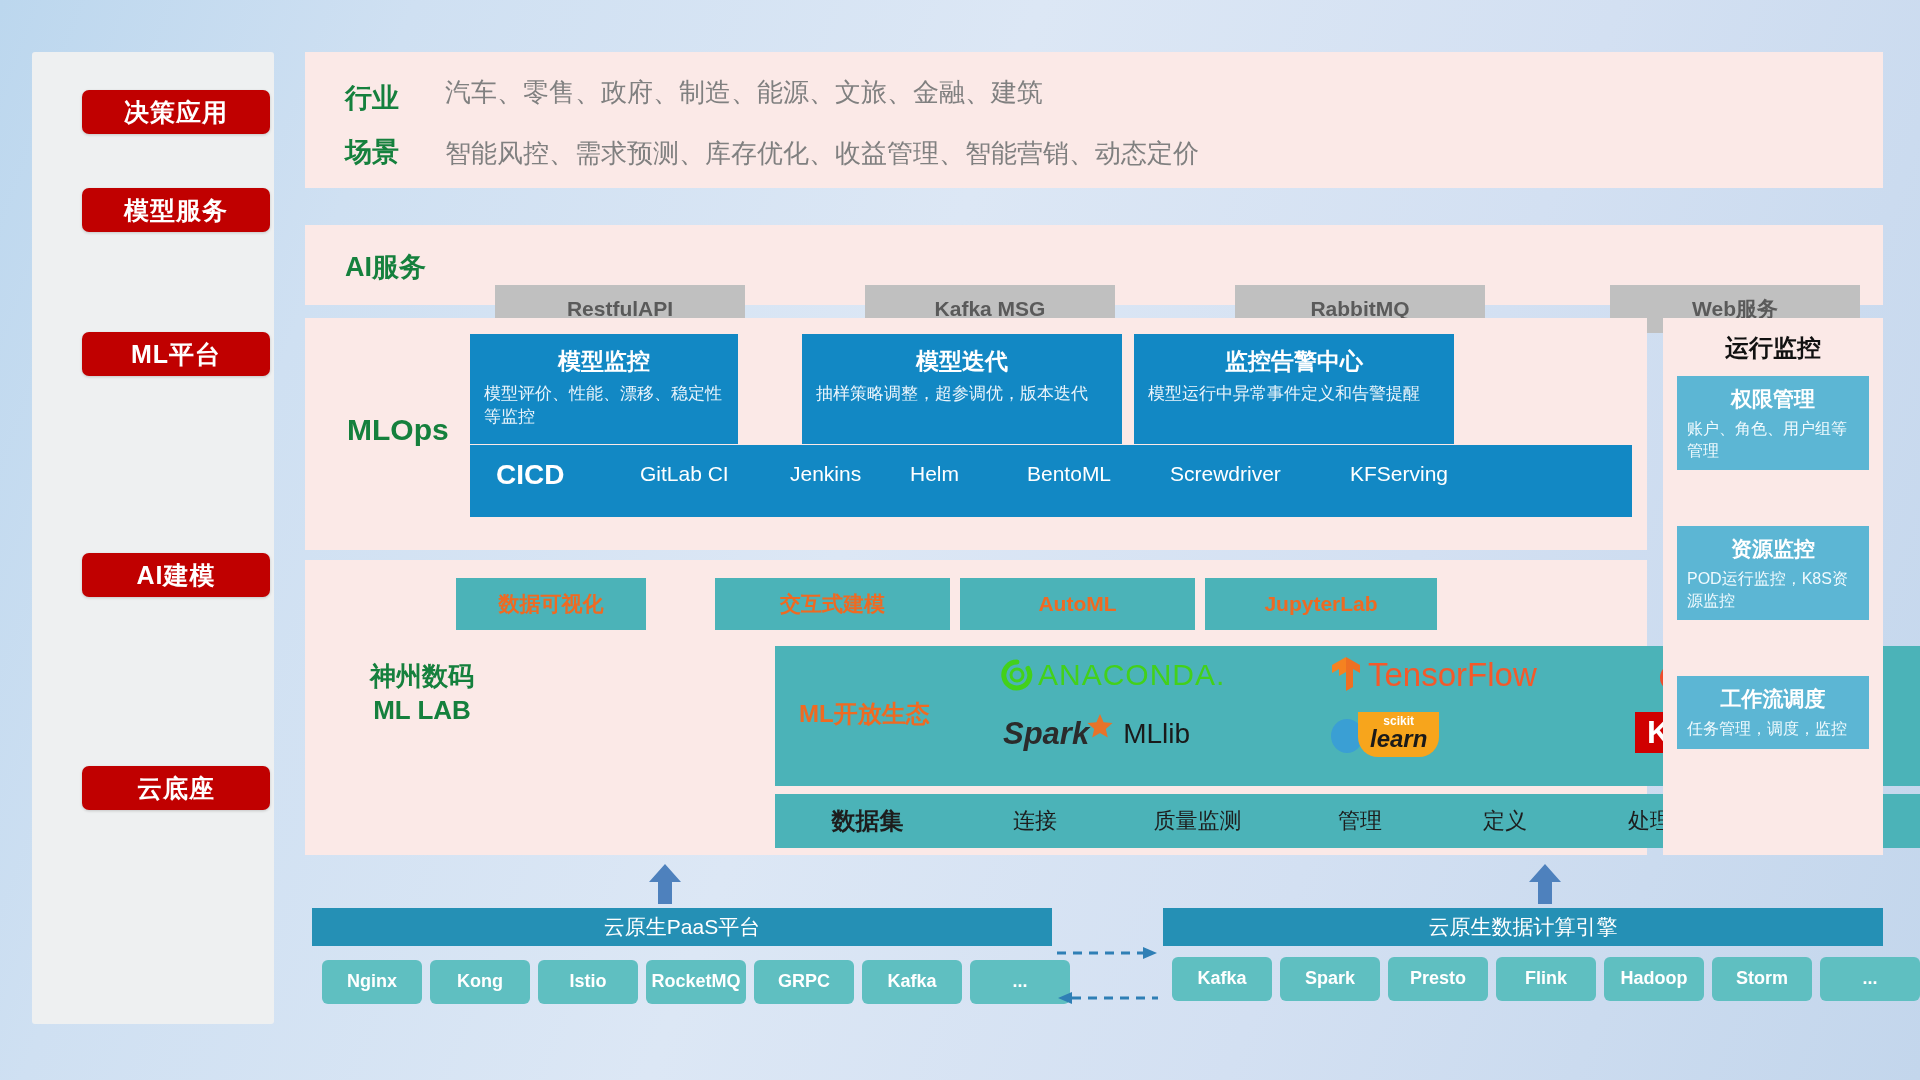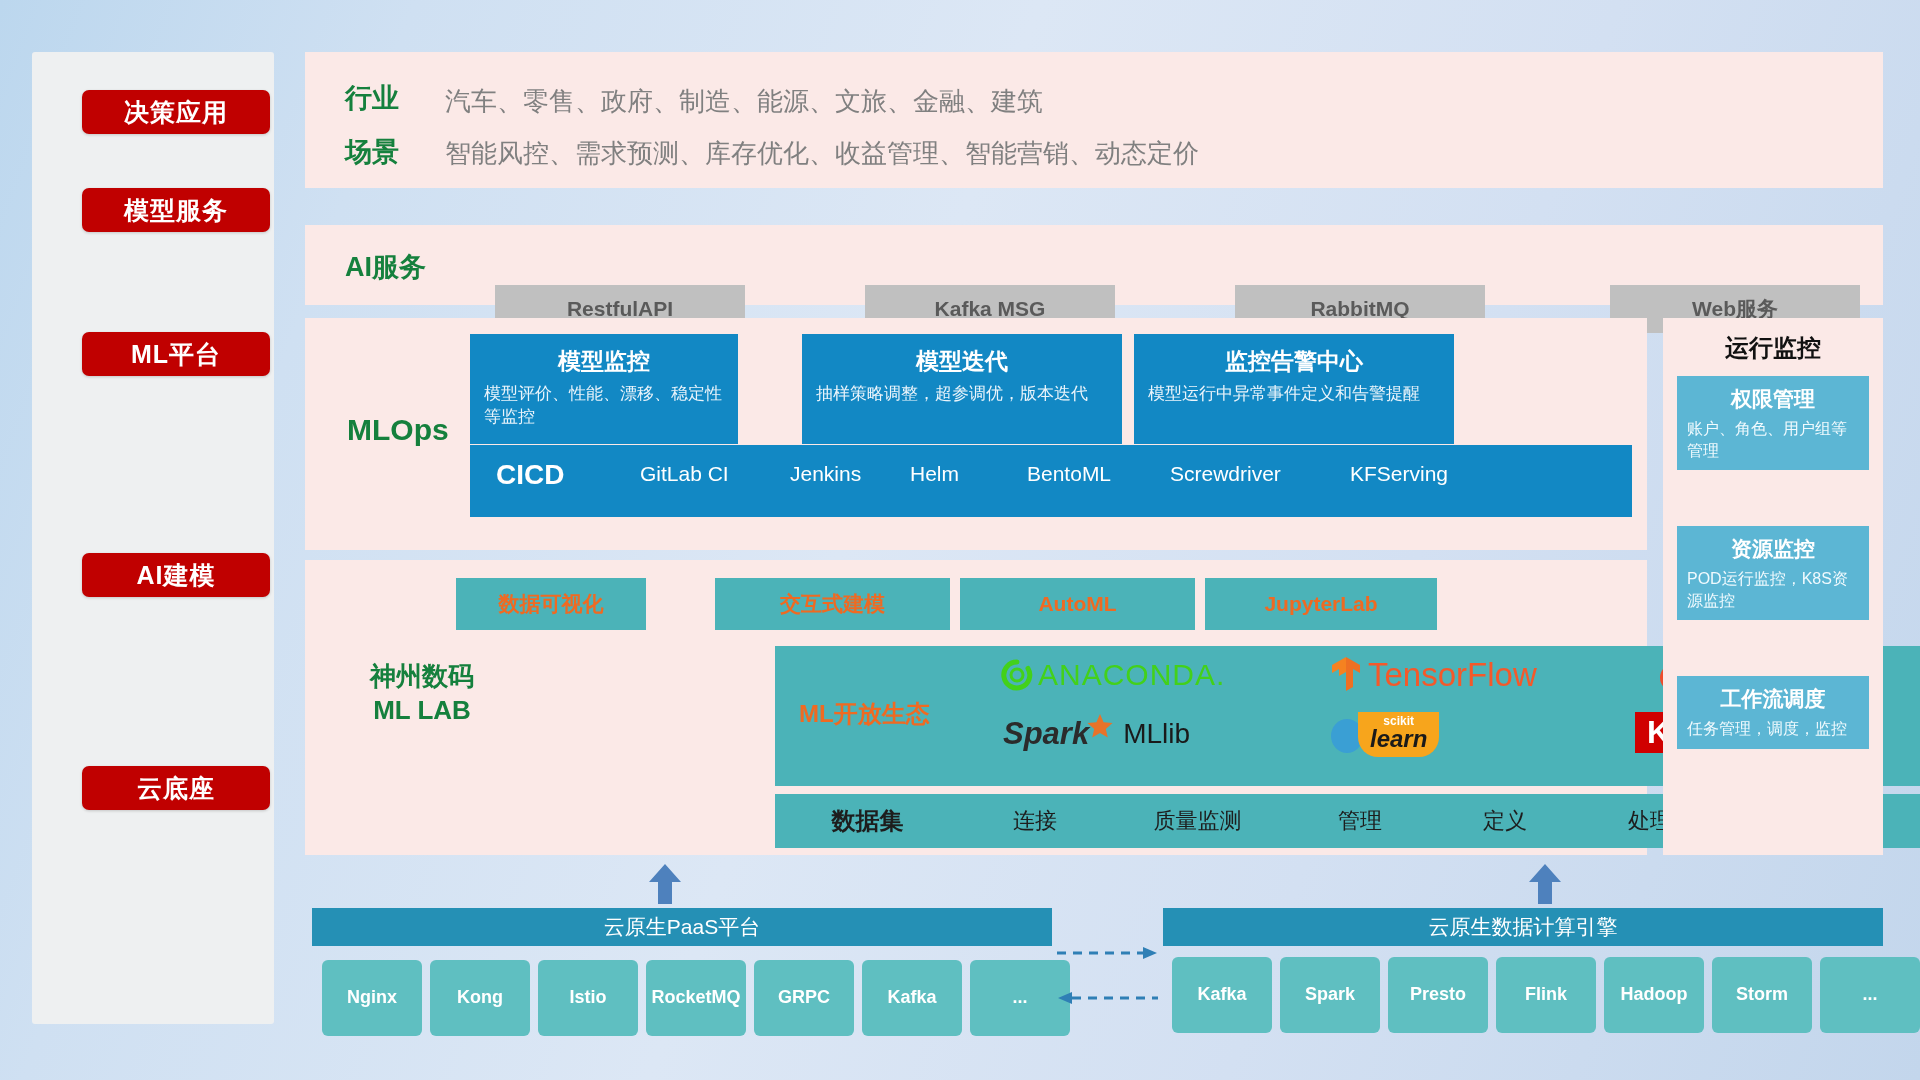--- a/index.html
+++ b/index.html
@@ -60,21 +60,21 @@
   .mon-ttl{position:absolute;top:14px;width:100%;text-align:center;font-size:24px;font-weight:bold;color:#111;}
   .mon-card{position:absolute;left:14px;width:192px;background:#5cb6d4;color:#fff;}
   .mon-card h5{margin:0;padding:9px 0 5px;text-align:center;font-size:21px;font-weight:bold;}
   .mon-card p{margin:0;padding:0 10px 9px;font-size:16px;line-height:1.35;color:#f0fafe;}
 
   
   .bar{position:absolute;height:38px;background:#2590b5;color:#fff;font-size:21px;
        display:flex;align-items:center;justify-content:center;}
   .chipwrap{position:absolute;display:flex;gap:8px;}
   .chip{height:44px;background:#5fbfc1;color:#fff;border-radius:6px;font-size:18px;font-weight:bold;
-        display:flex;align-items:center;justify-content:center;text-align:center;line-height:1.1;padding:16px 4px;}
+        display:flex;align-items:center;justify-content:center;text-align:center;line-height:1.1;padding:0 4px;}
   .uparrow{position:absolute;width:40px;height:44px;}
   .logo{position:absolute;display:flex;align-items:center;}
 </style>
 </head>
 <body>
 
 <div class="stage">
 
   <div class="rail">
     <div class="pill" style="top:38px">
@@ -89,21 +89,21 @@
     <div class="pill" style="top:501px">
         <span>AI建模</span>
       </div>
     <div class="pill" style="top:714px">
         <span>云底座</span>
       </div>
   </div>
 
   <div class="panel band-top">
     <div class="rowlbl t-lab" style="top:28px">行业</div>
-    <div class="t-val" style="top:32px">汽车、零售、政府、制造、能源、文旅、金融、建筑</div>
+    <div class="t-val" style="top:23px">汽车、零售、政府、制造、能源、文旅、金融、建筑</div>
     <div class="rowlbl t-lab" style="top:82px">场景</div>
     <div class="t-val" style="top:84px">智能风控、需求预测、库存优化、收益管理、智能营销、动态定价</div>
   </div>
 
   <div class="panel band-svc">
     <div class="rowlbl" style="left:40px;top:24px;font-size:27px">AI服务</div>
     <div class="svc-btn" style="left:190px;width:250px">RestfulAPI</div>
     <div class="svc-btn" style="left:930px;width:250px">RabbitMQ</div>
     <div class="svc-btn" style="left:560px;width:250px">Kafka MSG</div>
     <div class="svc-btn" style="left:1305px;width:250px">Web服务</div>

